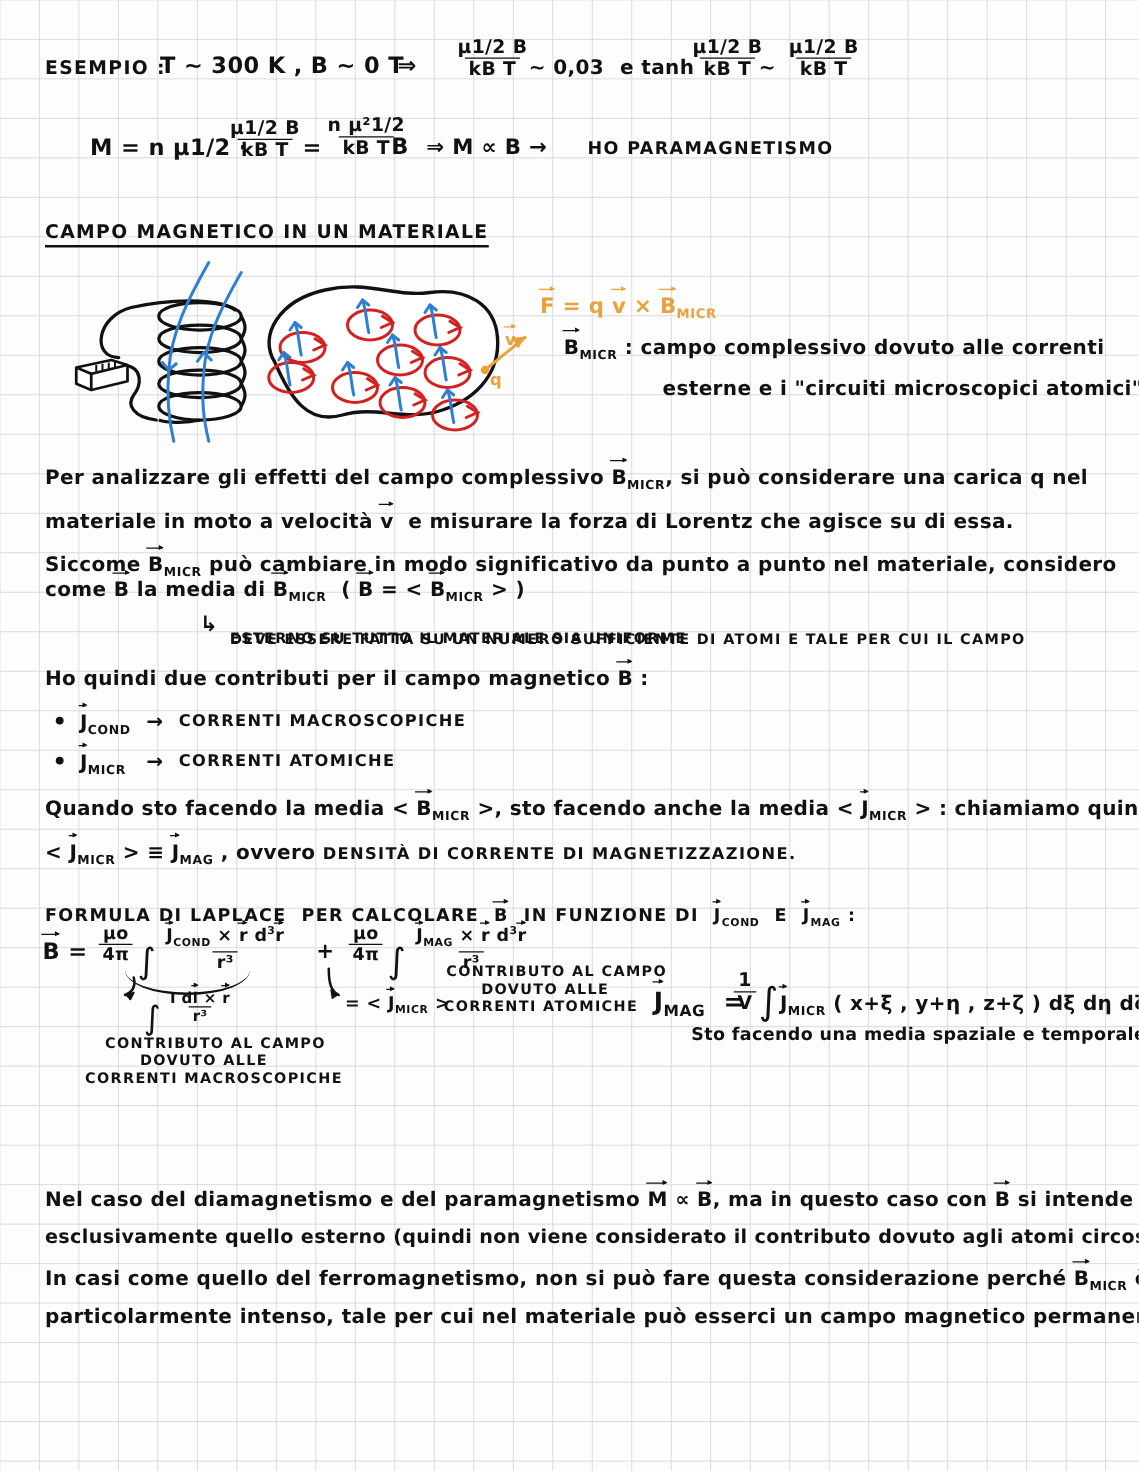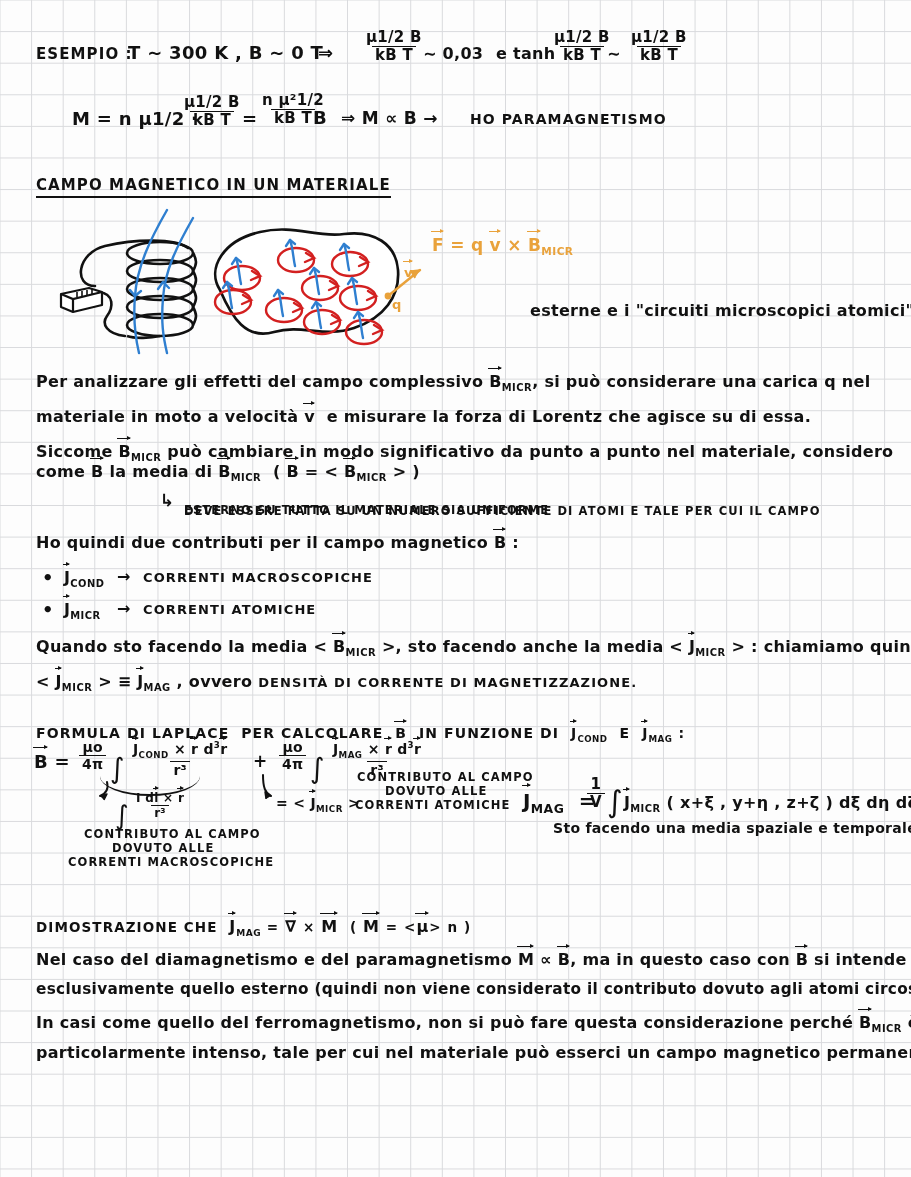--- a/index.html
+++ b/index.html
@@ -209,20 +209,23 @@
       <path d="M222,58 l-9,1 l4,7" fill="#e9a23b" stroke="#e9a23b" stroke-width="1.6" stroke-linejoin="round"></path>
     </g>
   </svg>
   <div class="ink hand orange" style="left:404px;top:263px;font-size:13px;"><span class="vec">v</span></div>
   <div class="ink hand orange" style="left:392px;top:297px;font-size:13px;">q</div>
 
   <div class="ink hand orange" style="left:432px;top:233px;font-size:17px;">
     <span class="vec">F</span> = q <span class="vec">v</span> × <span class="vec">B</span><sub>MICR</sub>
   </div>
 
+  <div class="ink hand" style="left:451px;top:266px;font-size:16px;">
+    <span class="vec">B</span><sub>MICR</sub> : campo complessivo dovuto alle correnti
+  </div>
   <div class="ink hand" style="left:530px;top:301px;font-size:16px;">esterne e i "circuiti microscopici atomici"</div>
 
   <div class="ink hand" style="left:36px;top:370px;font-size:16px;">
     Per analizzare gli effetti del campo complessivo <span class="vec">B</span><sub>MICR</sub>, si può considerare una carica q nel
   </div>
   <div class="ink hand" style="left:36px;top:405px;font-size:16px;">
     materiale in moto a velocità <span class="vec">v</span>&nbsp; e misurare la forza di Lorentz che agisce su di essa.
   </div>
   <div class="ink hand" style="left:36px;top:440px;font-size:16px;">
     Siccome <span class="vec">B</span><sub>MICR</sub> può cambiare in modo significativo da punto a punto nel materiale, considero
@@ -343,23 +346,20 @@
       <span class="num">1</span>
       <span class="den">V</span>
     </span>
   </div>
   <div class="ink" style="left:607px;top:784px;font-size:30px;font-weight:400;">∫</div>
   <div class="ink hand" style="left:624px;top:791px;font-size:16px;">
     <span class="vec">J</span><sub>MICR</sub> ( x+ξ , y+η , z+ζ ) dξ dη dζ
   </div>
   <div class="ink hand" style="left:553px;top:820px;font-size:14px;">Sto facendo una media spaziale e temporale</div>
 
-  <div class="ink hand caps" style="left:36px;top:915px;font-size:13.5px;">
-    DIMOSTRAZIONE CHE&nbsp; <span class="vec" style="font-size:16px;">J</span><sub style="font-size:9px;">MAG</sub> = <span class="vec" style="font-size:16px;">∇</span> × <span class="vec" style="font-size:16px;">M</span>&nbsp; ( <span class="vec" style="font-size:16px;">M</span> = &lt;<span class="vec" style="font-size:16px;">μ</span>&gt; n )
-  </div>
 
   <div class="ink hand" style="left:36px;top:948px;font-size:16px;">
     Nel caso del diamagnetismo e del paramagnetismo <span class="vec">M</span> ∝ <span class="vec">B</span>, ma in questo caso con <span class="vec">B</span> si intende
   </div>
   <div class="ink hand" style="left:36px;top:980px;font-size:15.3px;">esclusivamente quello esterno (quindi non viene considerato il contributo dovuto agli atomi circostanti)</div>
   <div class="ink hand" style="left:36px;top:1011px;font-size:16px;">
     In casi come quello del ferromagnetismo, non si può fare questa considerazione perché <span class="vec">B</span><sub>MICR</sub> è
   </div>
   <div class="ink hand" style="left:36px;top:1043px;font-size:16px;">particolarmente intenso, tale per cui nel materiale può esserci un campo magnetico permanente.</div>
 

